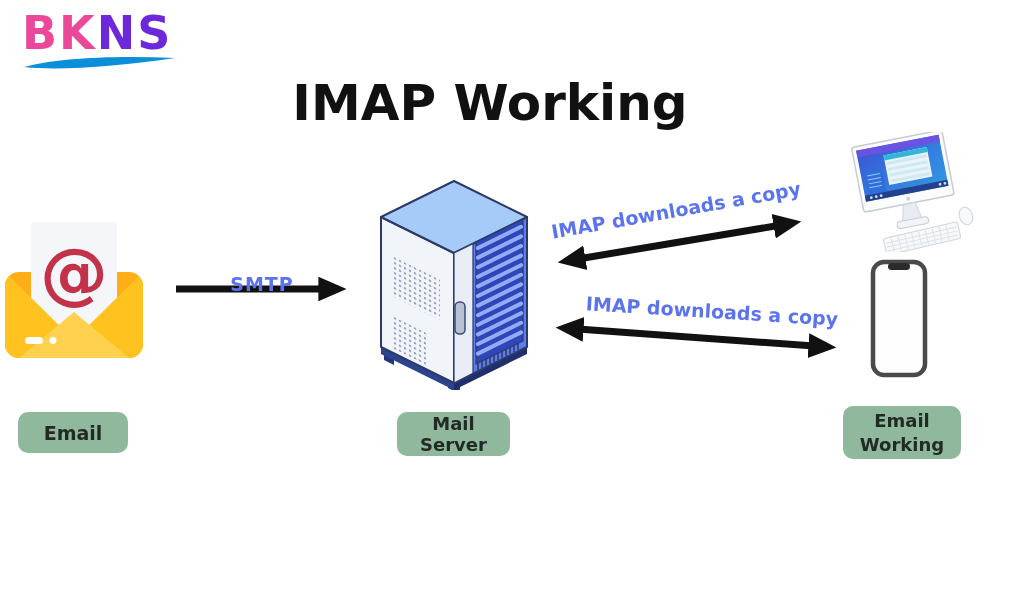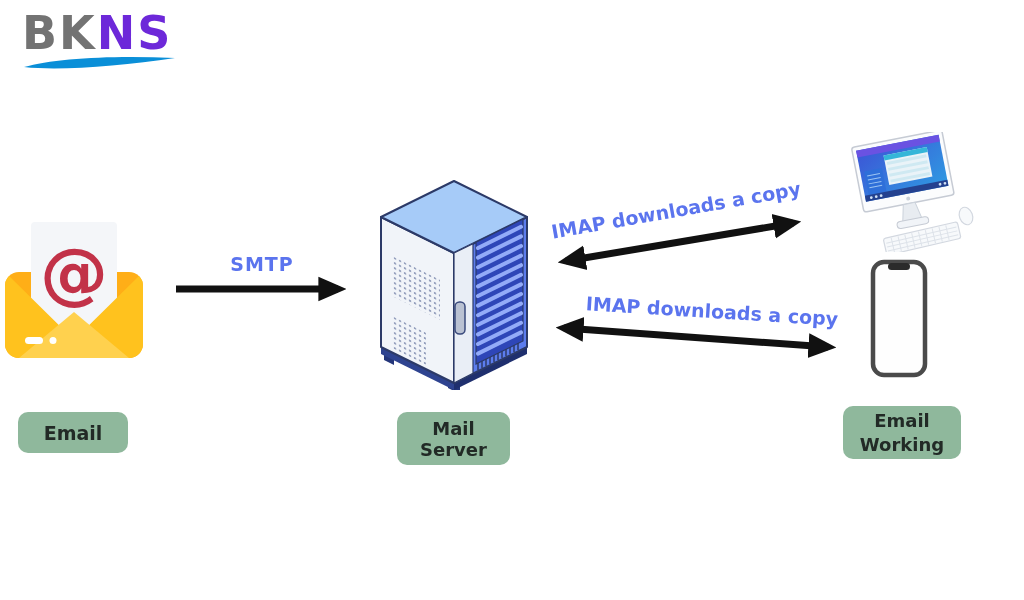--- a/index.html
+++ b/index.html
@@ -3,63 +3,64 @@
 <meta charset="utf-8">
 <style>
   * { margin:0; padding:0; box-sizing:border-box; }
   html,body { width:1024px; height:600px; }
   body { font-family:"DejaVu Sans","Liberation Sans",sans-serif; background:#ffffff; overflow:hidden; }
   .canvas { position:relative; width:1024px; height:600px; background:#ffffff; }
 
   
   .logo { position:absolute; left:22px; top:10px; }
   .logo-text { font-size:46px; font-weight:800; letter-spacing:2px; line-height:1; }
-  .logo-red { color:#737373; }
+  .logo-red { color:#ec4899; }
   .logo-blue { color:#6d28d9; }
   .logo-swoosh { position:absolute; left:2px; top:44px; width:152px; height:18px; }
 
   
   .title { position:absolute; left:490px; top:74px; transform:translateX(-50%);
            font-size:50px; font-weight:800; color:#111111; white-space:nowrap; letter-spacing:0px; }
 
   
   .envelope { position:absolute; left:5px; top:218px; width:138px; height:140px; }
   .server   { position:absolute; left:378px; top:178px; width:152px; height:212px; }
   .desktop  { position:absolute; left:850px; top:132px; width:128px; height:120px; }
   .phone    { position:absolute; left:869px; top:259px; width:60px; height:120px; }
 
   
   .flow-label { position:absolute; color:#5B74EE; font-weight:700; white-space:nowrap; }
-  .smtp-label  { left:262px; top:253px; transform:translateX(-50%); font-size:19px; letter-spacing:1px; }
+  .smtp-label  { left:262px; top:273px; transform:translateX(-50%); font-size:19px; letter-spacing:1px; }
   .imap1-label { left:676px; top:210px; transform:translate(-50%,-50%) rotate(-10deg); font-size:19px; }
   .imap2-label { left:712px; top:311px; transform:translate(-50%,-50%) rotate(3.5deg); font-size:19px; }
 
   
   .arrows { position:absolute; left:0; top:0; width:1024px; height:600px; pointer-events:none; }
 
   
   .node-label { position:absolute; background:#8FB89C; border-radius:10px; color:#222A26;
                 font-weight:700; display:flex; flex-direction:column; align-items:center;
                 justify-content:center; text-align:center; }
   .email-label { left:18px; top:412px; width:110px; height:41px; font-size:19px; }
-  .server-label { left:397px; top:412px; width:113px; height:53px; font-size:18px; }
+  .server-label { left:397px; top:412px; width:113px; height:44px; font-size:18px; }
   .clients-label { left:843px; top:406px; width:118px; height:53px; font-size:18px; line-height:1.3; }
 </style>
 </head>
 <body>
 
 <div class="canvas">
 
   <div class="logo">
     <div class="logo-text"><span class="logo-red">BK</span><span class="logo-blue">NS</span></div>
     <svg class="logo-swoosh" viewBox="0 0 152 18">
       <path d="M0,13 C30,4 92,1 151,4 C96,12 36,17 0,13 Z" fill="#0A8FD8"></path>
     </svg>
   </div>
 
+  <div class="title">IMAP Working</div>
 
   <svg class="envelope" viewBox="0 0 138 140">
     <defs>
       <clipPath id="envclip">
           <rect x="0" y="54" width="138" height="86" rx="14"></rect>
         </clipPath>
     </defs>
     <g clip-path="url(#envclip)">
       <rect x="0" y="54" width="138" height="86" fill="#FFAE17"></rect>
     </g>

